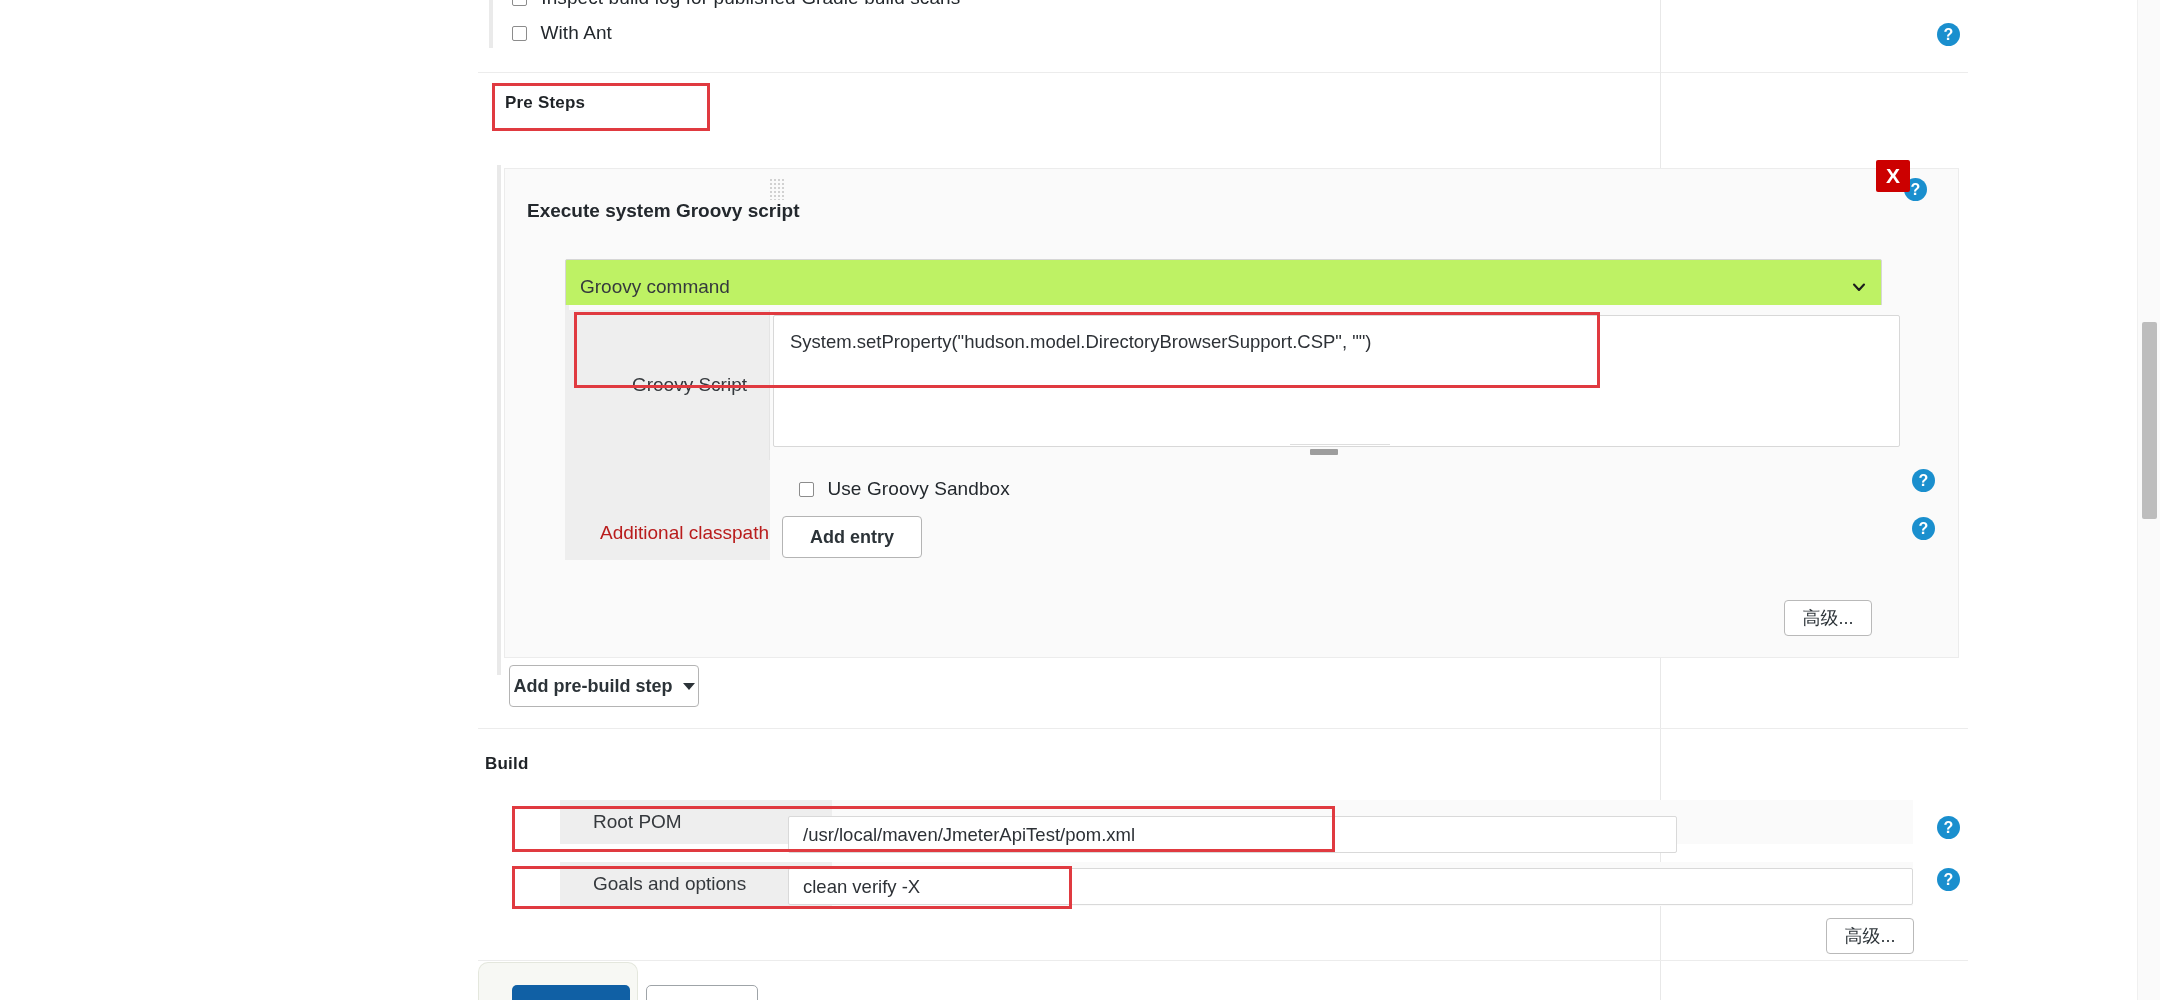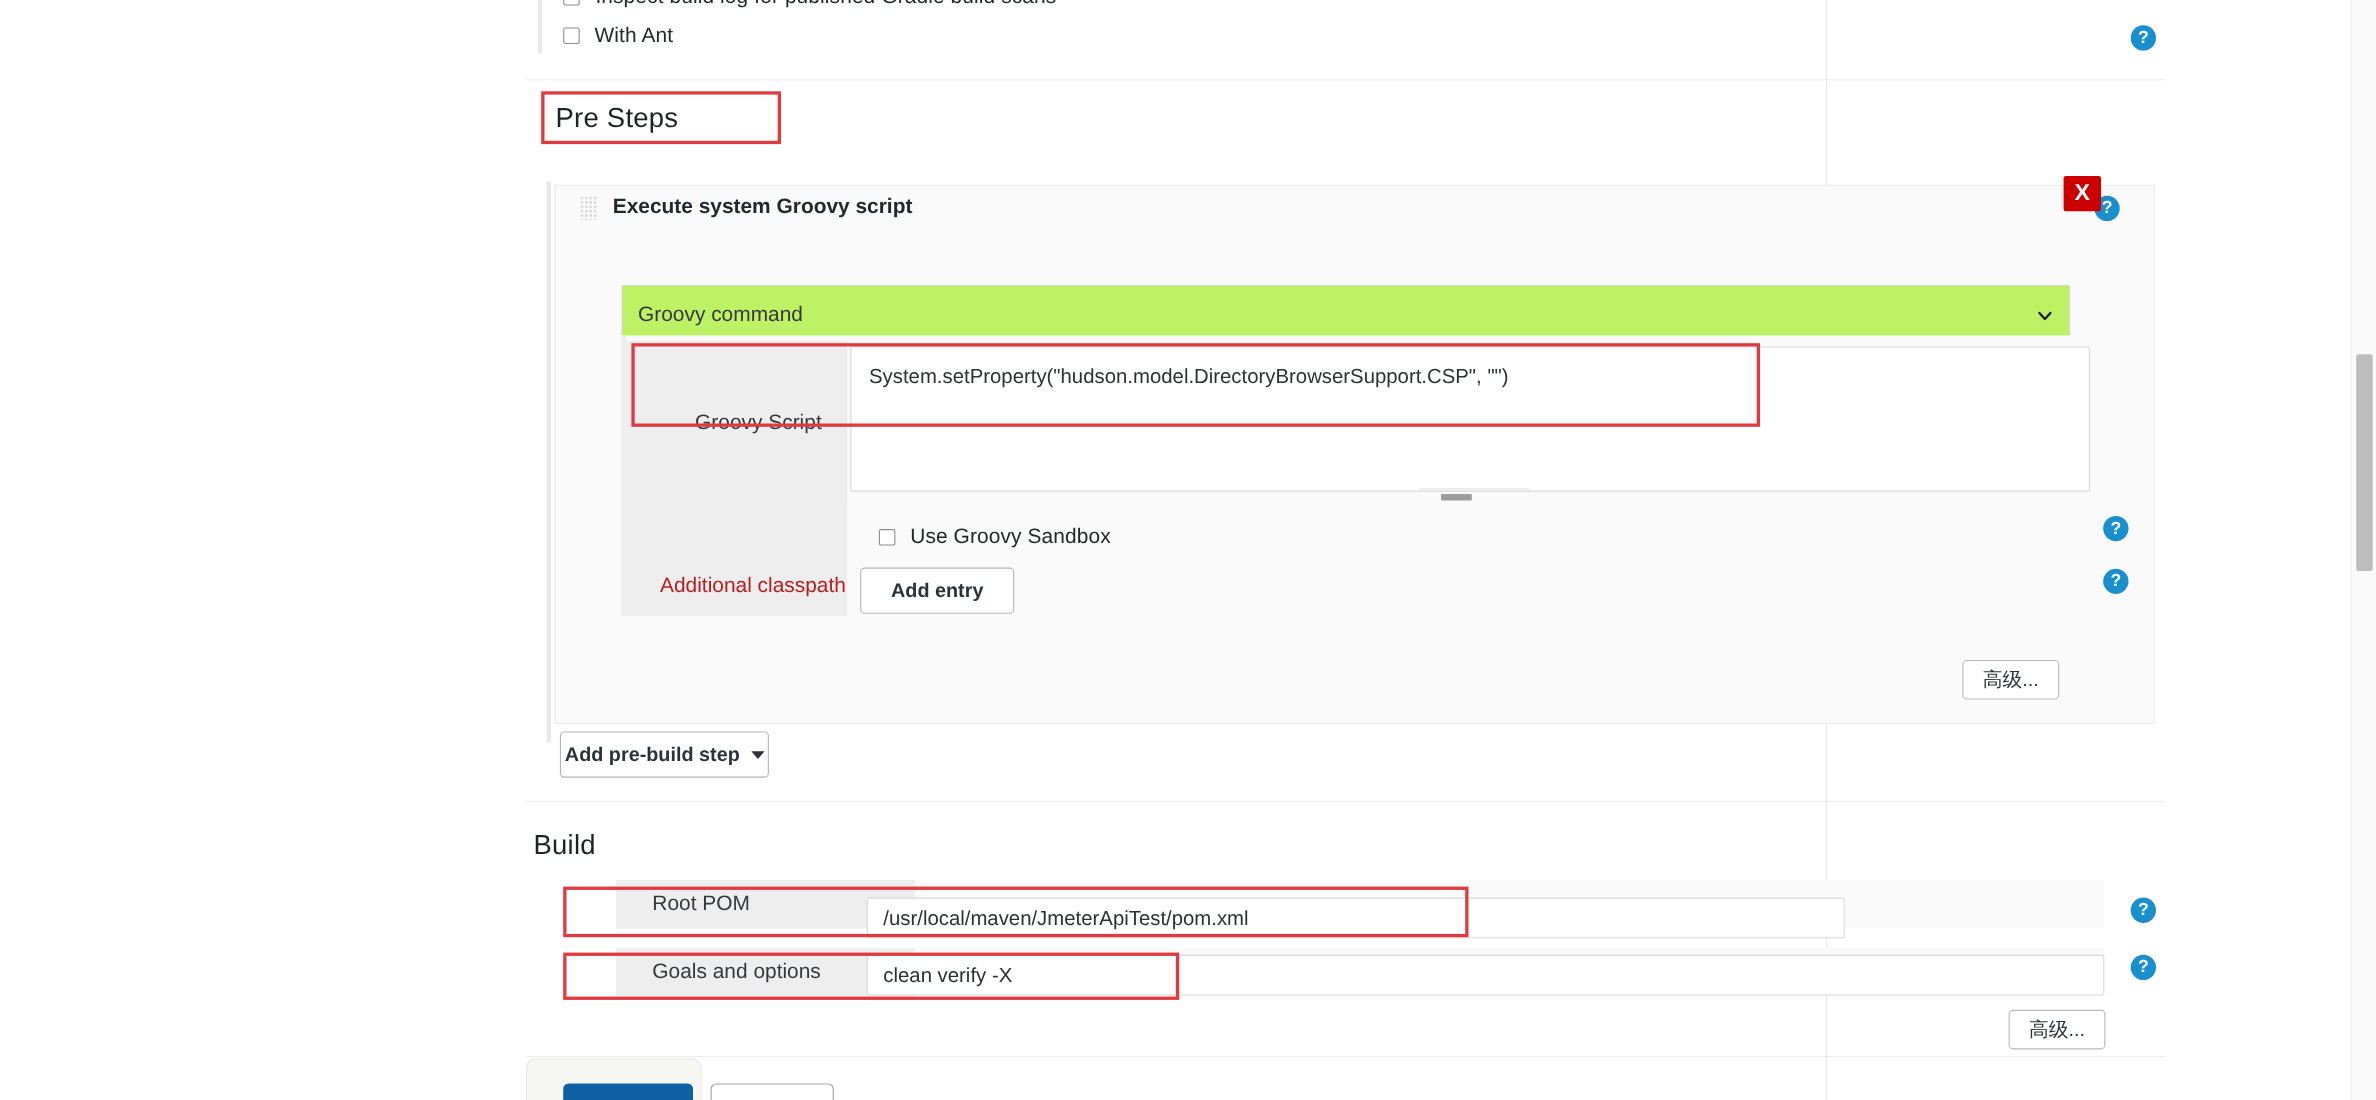--- a/index.html
+++ b/index.html
@@ -91,22 +91,22 @@
   
   .hr {
     position: absolute;
     height: 1px;
     background: #ececec;
   }
 
   
   .section-h {
     position: absolute;
-    font-size: 25px;
-    font-weight: normal;
+    font-size: 17px;
+    font-weight: bold;
     color: #1f2327;
     letter-spacing: .2px;
   }
   .hl-box {
     position: absolute;
     box-sizing: border-box;
     border: 3px solid #e03a40;
     pointer-events: none;
   }
 
@@ -120,21 +120,22 @@
     box-sizing: border-box;
     background: #fafafa;
     border: 1px solid #ececec;
   }
   .builder-head {
     position: absolute;
     left: 527px;
     top: 178px;
     height: 48px;
     display: flex;
-    align-items: flex-start;
+    align-items: flex-end;
+    flex-direction: column;
   }
   .drag-handle {
     width: 16px; height: 22px;
     margin-right: 14px;
     background-image:
       radial-gradient(#cfcfcf 1px, transparent 1.2px);
     background-size: 4px 4px;
     background-position: 0 0;
     opacity: .95;
   }

